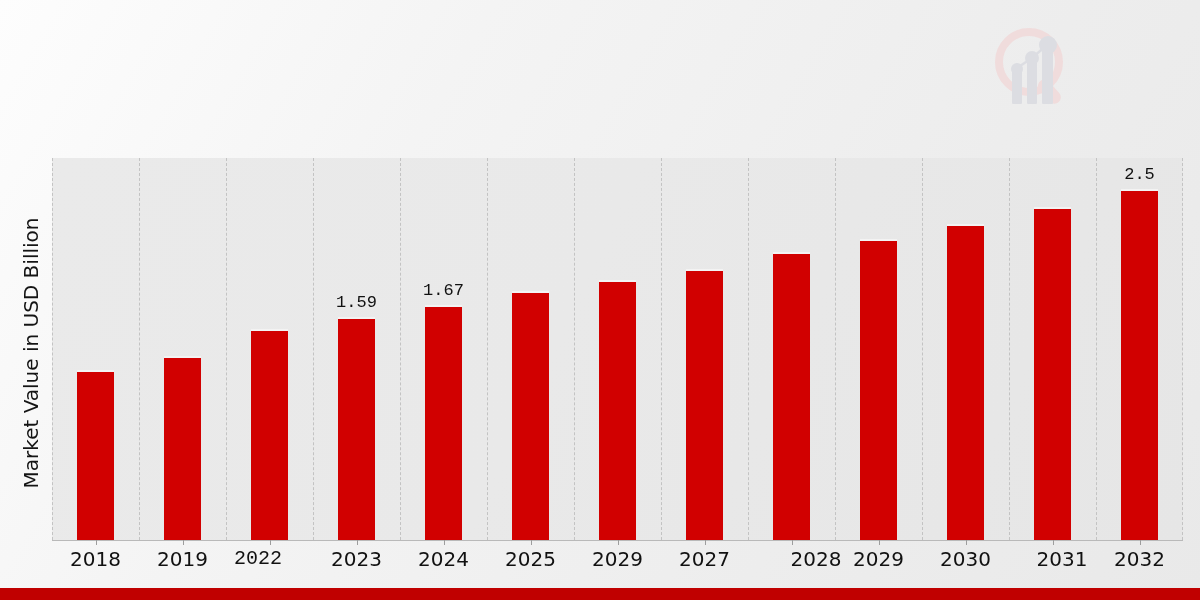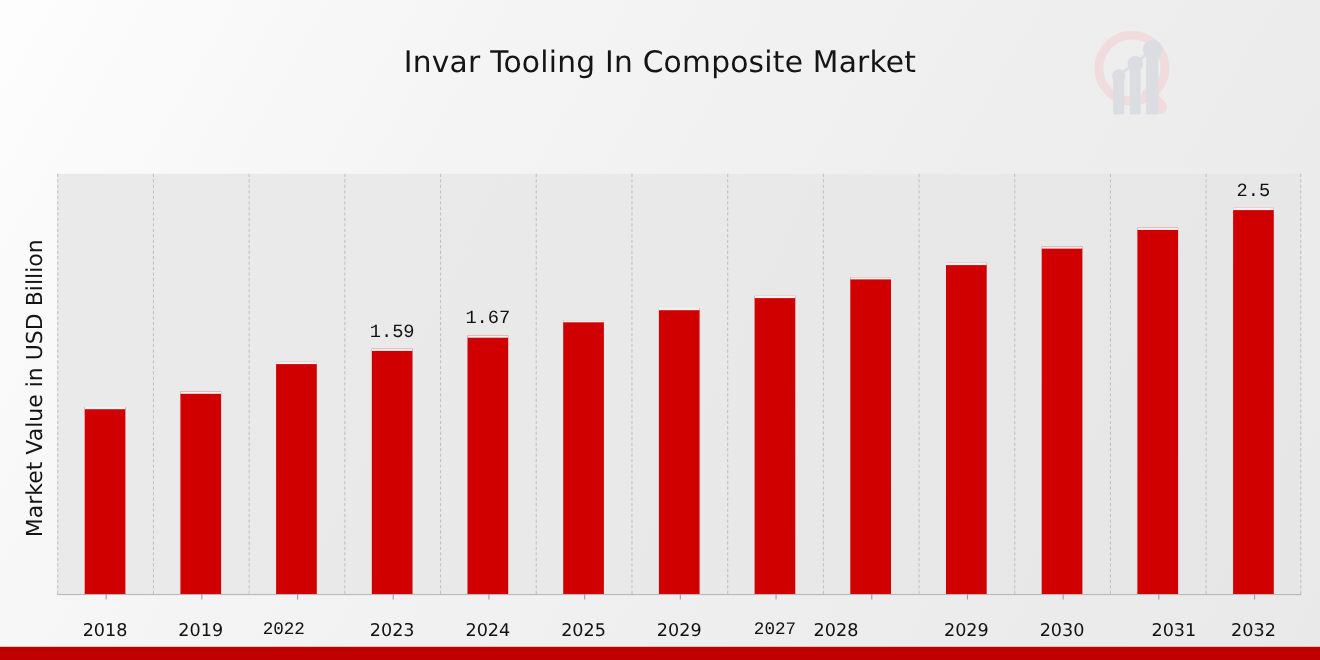--- a/index.html
+++ b/index.html
@@ -100,42 +100,40 @@
     width: 1px;
     height: 5px;
     background: #9d9d9d;
   }
 
   .tick-label {
     position: absolute;
     top: 547px;
     width: 70px;
     text-align: center;
-    font-size: 16px;
+    font-size: 20px;
     color: #111111;
     white-space: nowrap;
-    margin-top: 16px;
   }
 
   
   #bottom-band {
     position: absolute;
     left: 0;
     top: 588px;
     width: 1200px;
     height: 12px;
     background: #c00000;
   }
 </style>
 </head>
 <body>
 
 <div id="figure">
 
-  <div id="chart-title">Invar Tooling In Composite Market</div>
 
   <div id="brand-logo">
     <svg width="95" height="95" viewBox="0 0 95 95" xmlns="http://www.w3.org/2000/svg">
       <circle cx="44" cy="42" r="30" fill="none" stroke="#f0dcdc" stroke-width="8"></circle>
       <rect x="58" y="58" width="13" height="28" rx="6.5" fill="#f0dcdc" transform="rotate(-42 64 72)"></rect>
       <rect x="27" y="50" width="10" height="34" rx="1" fill="#dcdde2"></rect>
       <rect x="42" y="40" width="10" height="44" rx="1" fill="#dcdde2"></rect>
       <rect x="57" y="28" width="11" height="56" rx="1" fill="#dcdde2"></rect>
       <path d="M32 48 L47 38 L62 25" stroke="#dcdde2" stroke-width="2.4" fill="none"></path>
       <circle cx="32" cy="49" r="6" fill="#dcdde2"></circle>
@@ -188,23 +186,23 @@
     <div class="tick-mark" style="left: 356.5px;"></div>
     <div class="tick-label" style="left: 321.5px;">2023</div>
     <div class="bar-label" style="left: 408.5px; top: 281.463px;">1.67</div>
     <div class="tick-mark" style="left: 443.5px;"></div>
     <div class="tick-label" style="left: 408.5px;">2024</div>
     <div class="tick-mark" style="left: 530.5px;"></div>
     <div class="tick-label" style="left: 495.5px;">2025</div>
     <div class="tick-mark" style="left: 617.5px;"></div>
     <div class="tick-label" style="left: 582.5px;">2029</div>
     <div class="tick-mark" style="left: 704.5px;"></div>
-    <div class="tick-label" style="left: 669.5px; font-family: Liberation Mono, monospace;">2027</div>
+    <div class="tick-label" style="left: 669.5px;">2027</div>
     <div class="tick-mark" style="left: 791.5px;"></div>
-    <div class="tick-label" style="left: 725px;">2028</div>
+    <div class="tick-label" style="left: 781px;">2028</div>
     <div class="tick-mark" style="left: 878.5px;"></div>
     <div class="tick-label" style="left: 843.5px;">2029</div>
     <div class="tick-mark" style="left: 965.5px;"></div>
     <div class="tick-label" style="left: 930.5px;">2030</div>
     <div class="tick-mark" style="left: 1052.5px;"></div>
     <div class="tick-label" style="left: 1017.5px; text-align: right;">2031</div>
     <div class="bar-label" style="left: 1104.5px; top: 164.897px;">2.5</div>
     <div class="tick-mark" style="left: 1139.5px;"></div>
     <div class="tick-label" style="left: 1104.5px;">2032</div>
   </div>

